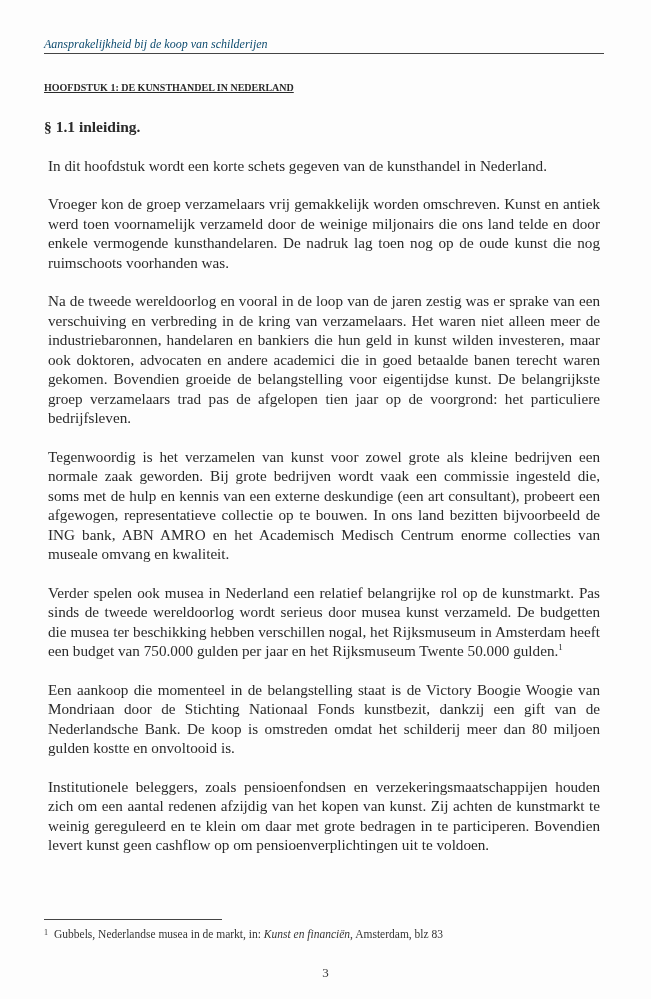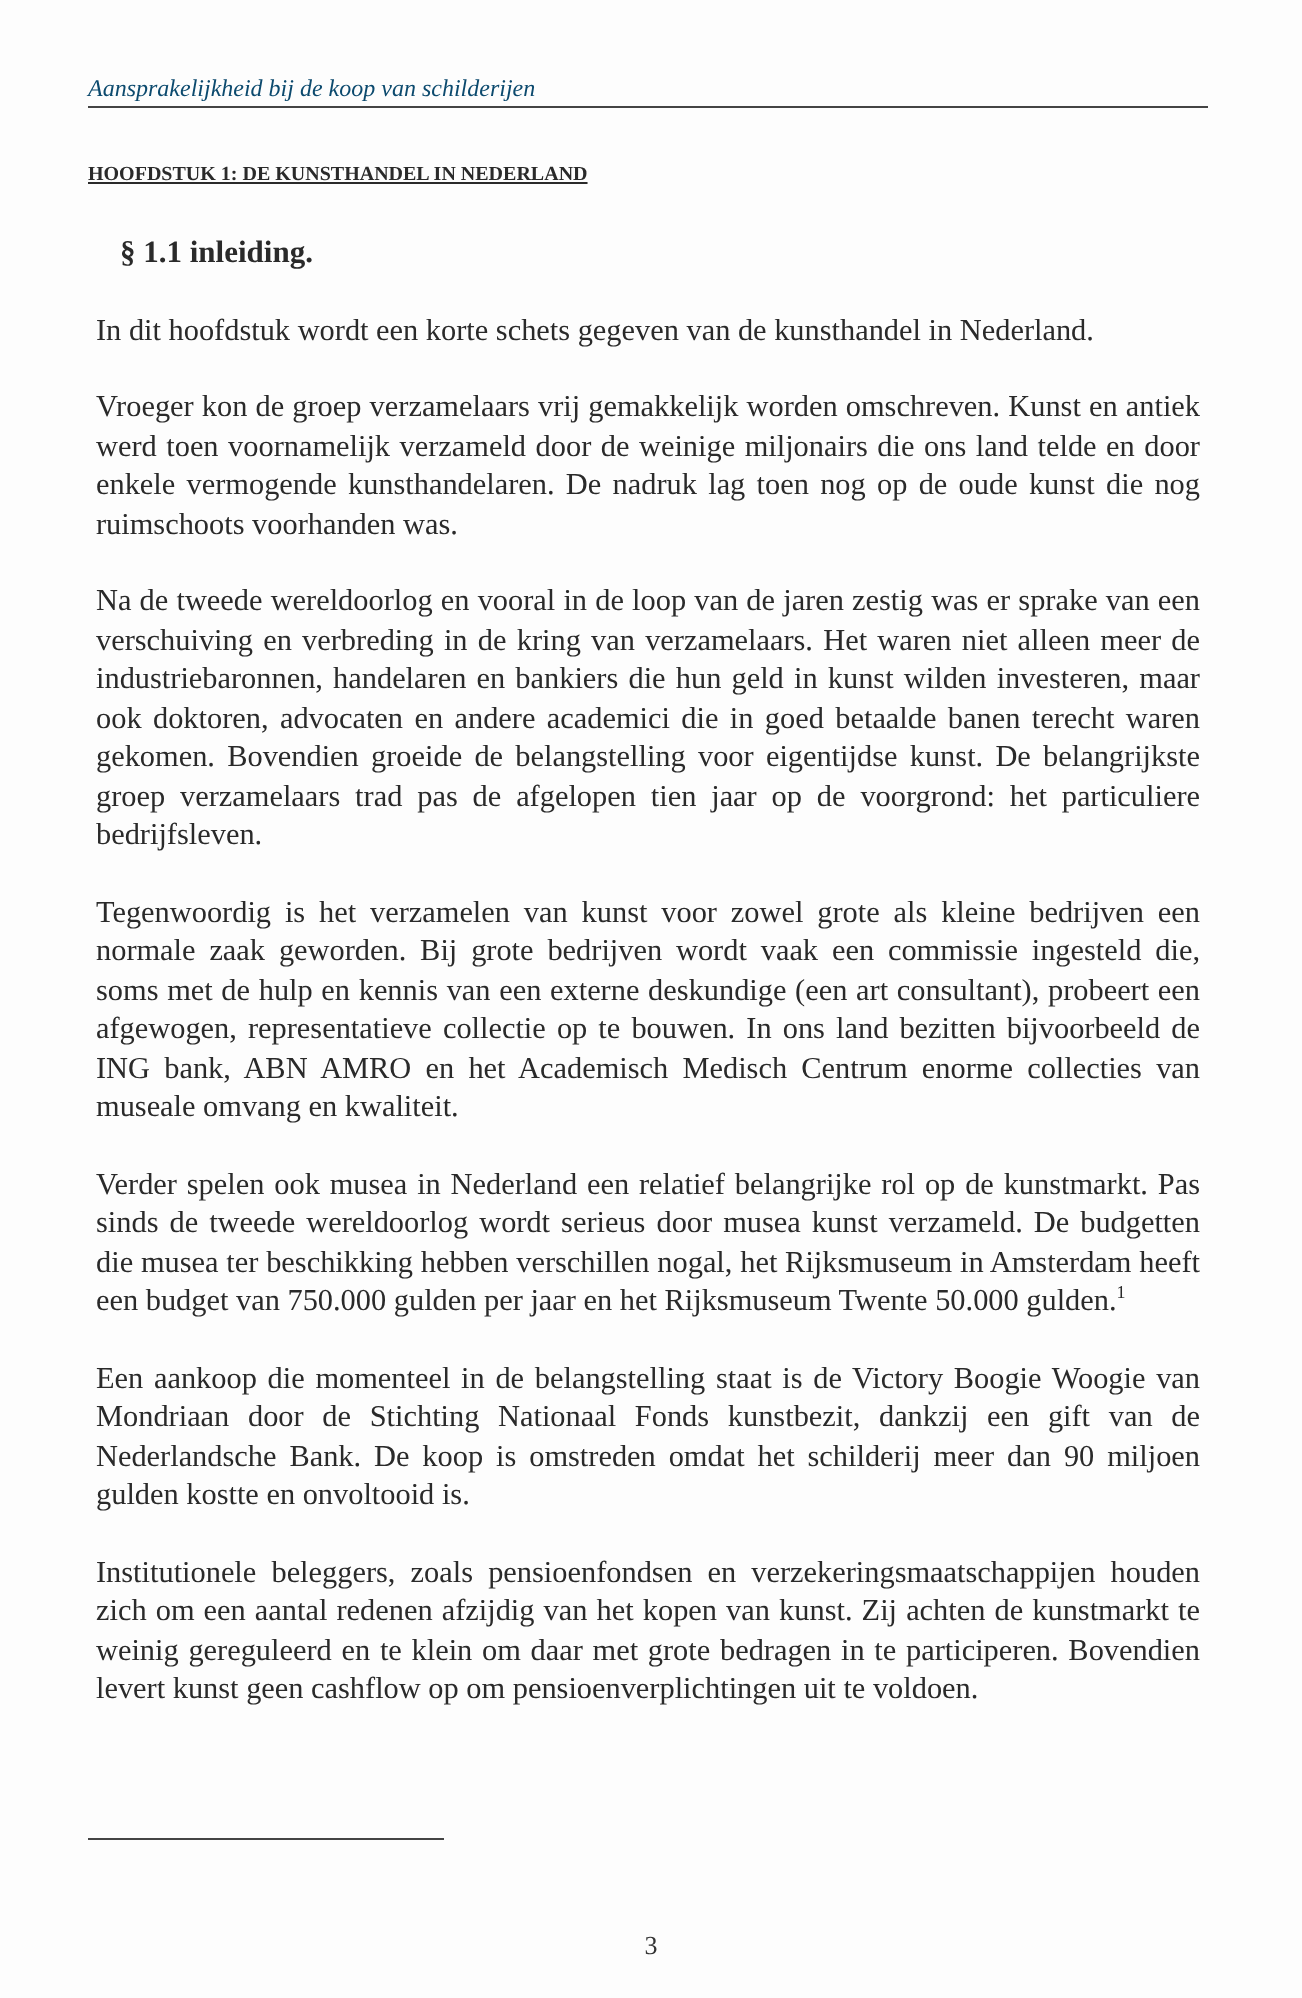--- a/index.html
+++ b/index.html
@@ -3,21 +3,21 @@
   <meta charset="utf-8">
   <style>
     html, body { margin: 0; padding: 0; background: #ffffff; }
     body { width: 651px; height: 999px; position: relative; overflow: hidden;
            font-family: "Liberation Serif", "DejaVu Serif", serif; color: #2a2a2a; }
     .page { position: absolute; left: 0; top: 0; width: 651px; height: 999px; background: #fdfdfd; }
     .running-header { position: absolute; left: 44px; top: 37px; font-style: italic; font-size: 12px; color: #0c4a6e; }
     .header-rule { position: absolute; left: 44px; top: 53px; width: 560px; height: 0; border-top: 1.5px solid #444; }
     .content { position: absolute; left: 44px; top: 78px; width: 560px; font-size: 15.2px; line-height: 19.5px; }
     .chapter-title { font-weight: bold; text-decoration: underline; font-size: 10px; margin: 0; height: 20px; }
-    h2 { font-size: 15.5px; font-weight: bold; margin: 16px; }
+    h2 { font-size: 15.5px; font-weight: bold; margin: 0; }
     p { margin: 4px; text-align: justify; }
     sup { font-size: 9px; line-height: 0; }
     .footnote-rule { position: absolute; left: 44px; top: 919px; width: 178px; border-top: 1px solid #444; }
     .footnote { position: absolute; left: 44px; top: 928px; font-size: 11.5px; color: #333; }
     .footnote .num { font-size: 8px; vertical-align: top; margin-right: 6px; }
     .page-number { position: absolute; left: 0; width: 651px; top: 965px; text-align: center; font-size: 13px; color: #333; }
   </style>
 </head>
 <body>
 
@@ -28,21 +28,24 @@
   <div class="content">
     <h1 class="chapter-title">HOOFDSTUK 1: DE KUNSTHANDEL IN NEDERLAND</h1>
 
     <h2 style="margin-top:19px">§ 1.1 inleiding.</h2>
     <p style="margin-top:19px">In dit hoofdstuk wordt een korte schets gegeven van de kunsthandel in Nederland.</p>
 
     <p style="margin-top:19px">Vroeger kon de groep verzamelaars vrij gemakkelijk worden omschreven. Kunst en antiek werd toen voornamelijk verzameld door de weinige miljonairs die ons land telde en door enkele vermogende kunsthandelaren. De nadruk lag toen nog op de oude kunst die nog ruimschoots voorhanden was.</p>
     <p style="margin-top:19px">Na de tweede wereldoorlog en vooral in de loop van de jaren zestig was er sprake van een verschuiving en verbreding in de kring van verzamelaars. Het waren niet alleen meer de industriebaronnen, handelaren en bankiers die hun geld in kunst wilden investeren, maar ook doktoren, advocaten en andere academici die in goed betaalde banen terecht waren gekomen. Bovendien groeide de belangstelling voor eigentijdse kunst. De belangrijkste groep verzamelaars trad pas de afgelopen tien jaar op de voorgrond: het particuliere bedrijfsleven.</p>
     <p style="margin-top:19px">Tegenwoordig is het verzamelen van kunst voor zowel grote als kleine bedrijven een normale zaak geworden. Bij grote bedrijven wordt vaak een commissie ingesteld die, soms met de hulp en kennis van een externe deskundige (een art consultant), probeert een afgewogen, representatieve collectie op te bouwen. In ons land bezitten bijvoorbeeld de ING bank, ABN AMRO en het Academisch Medisch Centrum enorme collecties van museale omvang en kwaliteit.</p>
     <p style="margin-top:19px"><span>Verder spelen ook musea in Nederland een relatief belangrijke rol op de kunstmarkt. Pas sinds de tweede wereldoorlog wordt serieus door musea kunst verzameld. De budgetten die musea ter beschikking hebben verschillen nogal, het Rijksmuseum in Amsterdam heeft een budget van 750.000 gulden per jaar en het Rijksmuseum Twente 50.000 gulden.</span><sup>1</sup></p>
-    <p style="margin-top:19px">Een aankoop die momenteel in de belangstelling staat is de Victory Boogie Woogie van Mondriaan door de Stichting Nationaal Fonds kunstbezit, dankzij een gift van de Nederlandsche Bank. De koop is omstreden omdat het schilderij meer dan 90 miljoen gulden kostte en onvoltooid is.</p>
+    <p style="margin-top:19px">Een aankoop die momenteel in de belangstelling staat is de Victory Boogie Woogie van Mondriaan door de Stichting Nationaal Fonds kunstbezit, dankzij een gift van de Nederlandsche Bank. De koop is omstreden omdat het schilderij meer dan 80 miljoen gulden kostte en onvoltooid is.</p>
     <p style="margin-top:19px">Institutionele beleggers, zoals pensioenfondsen en verzekeringsmaatschappijen houden zich om een aantal redenen afzijdig van het kopen van kunst. Zij achten de kunstmarkt te weinig gereguleerd en te klein om daar met grote bedragen in te participeren. Bovendien levert kunst geen cashflow op om pensioenverplichtingen uit te voldoen.</p>
 
   </div>
 
   <div class="footnote-rule"></div>
+  <div class="footnote">
+    <span class="num">1</span><span>Gubbels, Nederlandse musea in de markt, in: </span><i>Kunst en financiën</i><span>, Amsterdam, blz 83</span>
+  </div>
 
   <div class="page-number">3</div>
 </div>
 
 </body></html>

